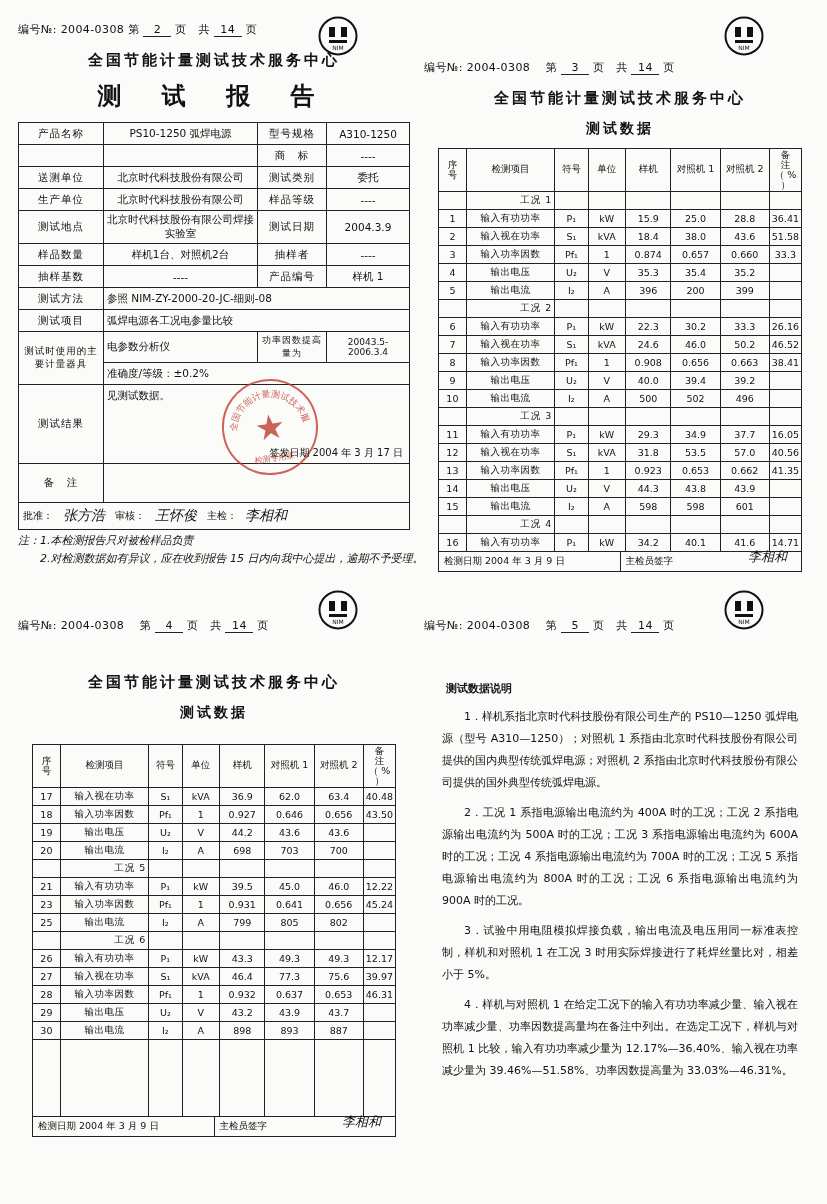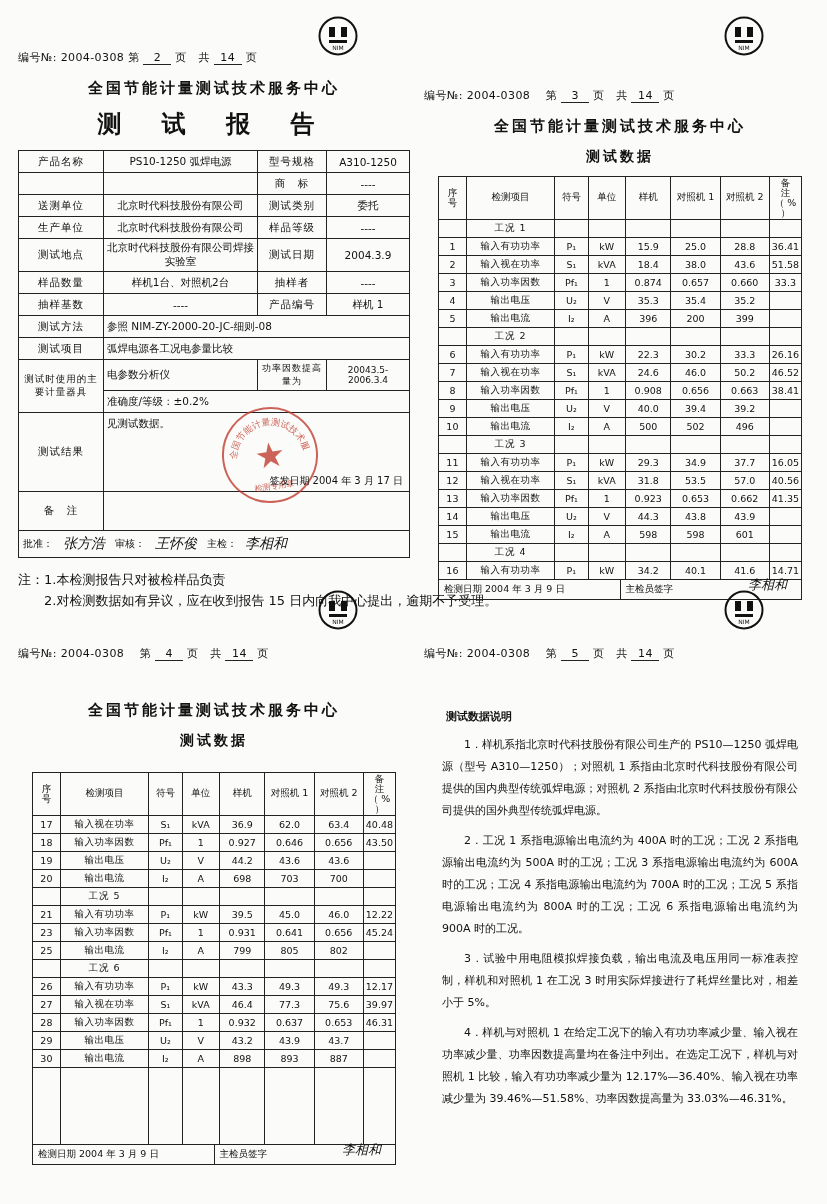--- a/index.html
+++ b/index.html
@@ -11,59 +11,59 @@
     position:relative;
     overflow:hidden;
   }
   .page{position:absolute;box-sizing:border-box;}
   
   #p2{left:18px;top:22px;width:392px;height:560px;}
   #p3{left:424px;top:60px;width:392px;height:520px;}
   #p4{left:18px;top:618px;width:392px;height:565px;}
   #p5{left:424px;top:618px;width:392px;height:565px;}
 
-  .hdrline{font-size:11px;letter-spacing:.4px;white-space:nowrap;margin-top:28px;}
+  .hdrline{font-size:11px;letter-spacing:.4px;white-space:nowrap;}
   .hdrline .u{border-bottom:1px solid #222;display:inline-block;min-width:22px;text-align:center;padding:0 3px;}
   .logo{position:absolute;width:40px;height:40px;}
   .logo svg{display:block;}
 
   .ctr-title{text-align:center;font-weight:bold;font-size:15px;letter-spacing:3px;margin-top:14px;}
   .big-title{text-align:center;font-weight:bold;font-size:24px;letter-spacing:16px;margin-top:10px;margin-bottom:10px;}
   .sub-title{text-align:center;font-weight:bold;font-size:14px;letter-spacing:3px;margin-top:12px;margin-bottom:10px;}
 
   table.grid{border-collapse:collapse;width:100%;font-size:10px;}
   table.grid td,table.grid th{border:1px solid #222;padding:2px 3px;vertical-align:middle;}
   .val{text-align:center;}
   .left{text-align:left;padding-left:6px;}
 
   
   #t-report td{height:17px;font-size:10.5px;}
   #t-report .k{width:78px;text-align:center;letter-spacing:1px;}
   #t-report .k2{width:62px;text-align:center;letter-spacing:1px;}
 
-  .notes{font-size:13px;line-height:1.6;margin-top:12px;}
+  .notes{font-size:11px;line-height:1.6;margin-top:2px;font-style:italic;}
   .notes div{white-space:nowrap;}
   .sig{font-family:"Liberation Serif",serif;font-style:italic;}
 
   
   .stamp{
     position:absolute;width:92px;height:92px;border:2px solid #c0392b;border-radius:50%;
     color:#c0392b;opacity:.78;transform:rotate(-8deg);
   }
   .stamp .star{position:absolute;left:50%;top:50%;transform:translate(-50%,-50%);font-size:34px;line-height:1;color:#c0392b;}
   .stamp .arc{position:absolute;left:0;top:0;width:100%;height:100%;}
   .stamp .arc text{font-size:9px;fill:#c0392b;font-family:"DejaVu Sans",sans-serif;}
   .stamp .bot{position:absolute;bottom:9px;left:0;width:100%;text-align:center;font-size:8px;}
 
   
   .dt{border-collapse:collapse;width:100%;font-size:9.5px;}
   .dt td,.dt th{border:1px solid #222;padding:1px 2px;text-align:center;height:15px;}
   .dt th{font-weight:normal;}
   .dt .item{text-align:center;letter-spacing:.5px;white-space:nowrap;}
-  .dt .cond{text-align:center;letter-spacing:1px;}
+  .dt .cond{text-align:right;letter-spacing:1px;}
 
   .footrow{display:flex;border:1px solid #222;border-top:none;font-size:9.5px;justify-content:center;}
   .footrow .c{padding:3px 5px;}
   .footrow .c1{flex:1;border-right:1px solid #222;}
   .footrow .c2{flex:1;position:relative;}
   .footsig{position:absolute;right:14px;top:-4px;font-family:"Liberation Serif",serif;font-style:italic;font-size:13px;}
 
   
   .desc-title{font-weight:bold;font-size:11px;margin:0 0 10px 6px;}
   .para{font-size:11px;line-height:2.0;text-indent:2em;margin:0 2px 8px 2px;text-align:justify;}

